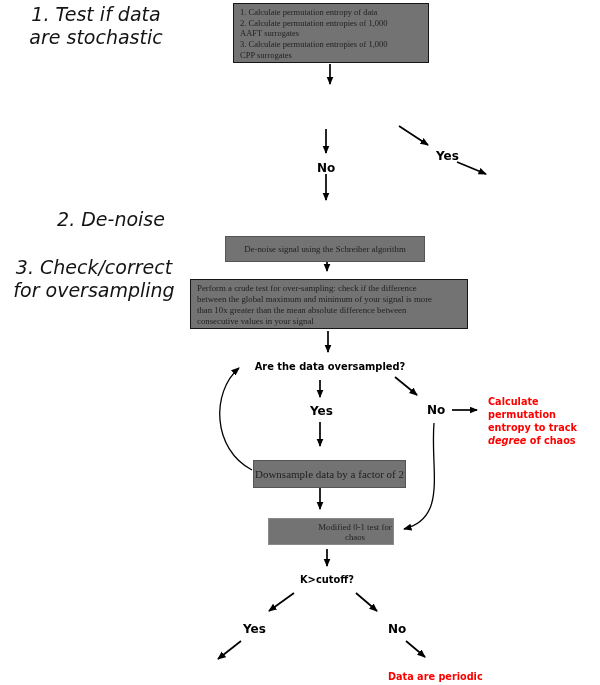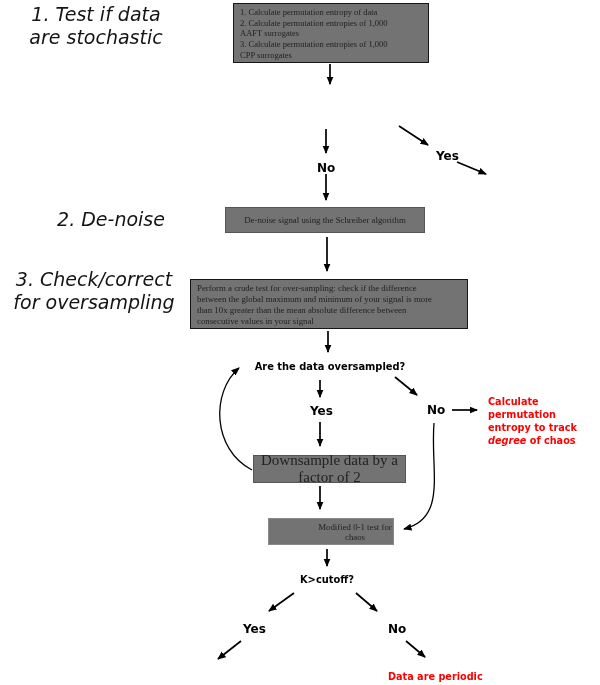--- a/index.html
+++ b/index.html
@@ -11,21 +11,21 @@
   svg.arrows{position:absolute;left:0;top:0;z-index:1;}
   .side-label{
     font-size:19px;line-height:23px;text-align:center;white-space:pre-line;
     color:#141414;z-index:2;font-style:italic;
   }
   .box{
     position:absolute;background:#737373;box-sizing:border-box;z-index:2;
     font-size:8.8px;color:#222;font-family:Liberation Serif, serif;
   }
   .box-strong{border:1.5px solid #161616;}
-  .box-thin{border:1px solid #555;}
+  .box-thin{border:1px solid #555;margin-top:29px;}
   .box-light{border:1px solid #8a8a8a;padding-left:48px;}
   .box-pre{white-space:pre-line;line-height:11px;padding:3px 6px;}
   .box-center{display:flex;align-items:center;justify-content:center;text-align:center;}
   .q{
     position:absolute;font-weight:bold;font-size:9.6px;line-height:11.4px;
     text-align:center;white-space:pre-line;color:#000;z-index:2;
   }
   .branch{position:absolute;font-weight:bold;font-size:12px;color:#000;z-index:2;}
   .red{color:var(--accent,#ff0000);}
   .outcome{position:absolute;font-weight:bold;font-size:9.7px;z-index:2;}
@@ -64,37 +64,37 @@
     </g>
     <g stroke="#000" fill="none" stroke-width="1.3">
       <path d="M252 470 C 212 449, 211 392, 239 368" marker-end="url(#ah)"></path>
       <path d="M434 423 C 430 470, 448 518, 404 529" marker-end="url(#ah)"></path>
     </g>
   </svg>
 
   <div class="abs side-label" style="left:15px;top:3px;width:162px;">1. Test if data
 are stochastic</div>
   <div class="abs side-label" style="left:30px;top:208px;width:162px;">2. De-noise</div>
-  <div class="abs side-label" style="left:5px;top:268px;width:178px;">3. Check/correct
+  <div class="abs side-label" style="left:5px;top:256px;width:178px;">3. Check/correct
 for oversampling</div>
 
   <div class="box box-strong box-pre" style="left:233px;top:3px;width:196px;height:60px;line-height:10.7px;font-size:8.5px;">1. Calculate permutation entropy of data
 2. Calculate permutation entropies of 1,000
  AAFT surrogates
 3. Calculate permutation entropies of 1,000
 CPP surrogates</div>
 
   <div class="box box-thin box-center" style="left:225px;top:207px;width:200px;height:26px;">De-noise signal using the Schreiber algorithm</div>
 
   <div class="box box-strong box-pre" style="left:190px;top:279px;width:278px;height:50px;">Perform a crude test for over-sampling: check if the difference
 between the global maximum and minimum of your signal is more
 than 10x greater than the mean absolute difference between
 consecutive values in your signal</div>
 
-  <div class="box box-thin box-center" style="left:253px;top:455px;width:153px;height:28px;font-size:15px;">Downsample data by a factor of 2</div>
+  <div class="box box-thin box-center" style="left:253px;top:431px;width:153px;height:28px;font-size:11px;">Downsample data by a factor of 2</div>
 
   <div class="box box-light box-center" style="left:268px;top:518px;width:126px;height:27px;">Modified 0-1 test for chaos</div>
 
   <div class="q" style="left:240px;top:361px;width:180px;font-size:9.9px;">Are the data oversampled?</div>
   <div class="q" style="left:277px;top:574px;width:100px;font-size:9.9px;">K&gt;cutoff?</div>
 
   <div class="branch" style="left:436px;top:149px;">Yes</div>
   <div class="branch" style="left:317px;top:161px;">No</div>
   <div class="branch" style="left:310px;top:404px;">Yes</div>
   <div class="branch" style="left:427px;top:403px;">No</div>

